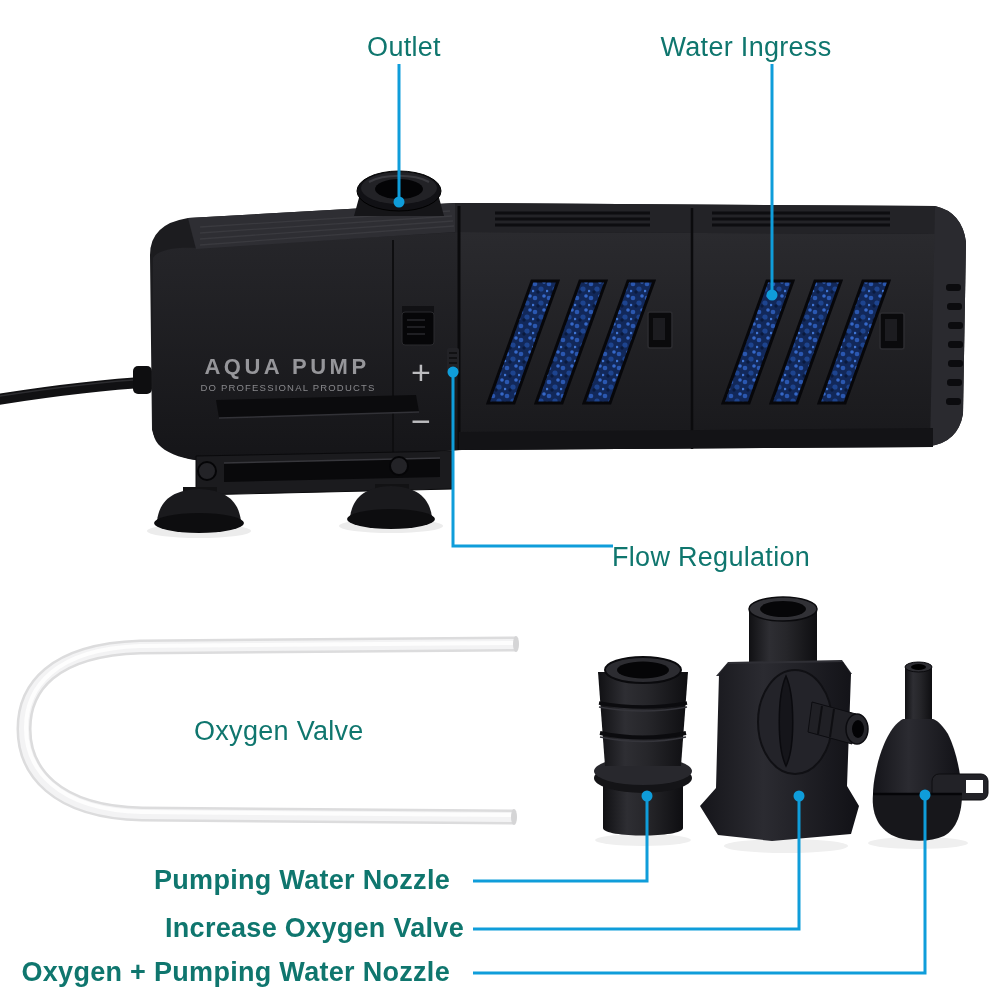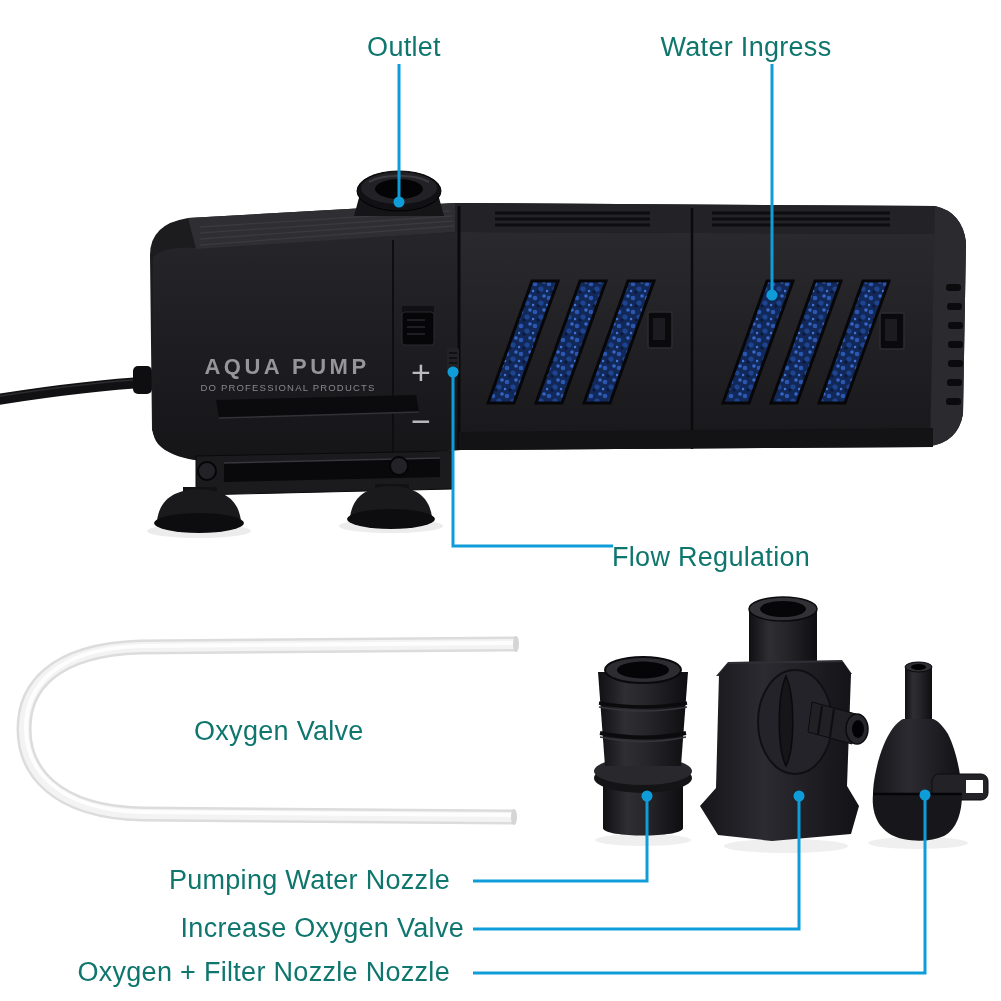--- a/index.html
+++ b/index.html
@@ -1,21 +1,21 @@
 <!DOCTYPE html>
 <html><head>
 <meta charset="utf-8">
 <style>
   html,body{margin:0;padding:0;background:#fff;}
   .stage{position:relative;width:1001px;height:1001px;background:#fff;overflow:hidden;
          font-family:"Liberation Sans",sans-serif;}
   .scene{position:absolute;left:0;top:0;width:1001px;height:1001px;}
   .label{position:absolute;font-size:27px;color:#0f766e;letter-spacing:.3px;white-space:nowrap;line-height:1.2;}
   .label.center{transform:translateX(-50%);}
-  .label.right{text-align:right;}
+  .label.right{text-align:right;font-weight:bold;}
   .svg-brand{font-family:"Liberation Sans",sans-serif;font-weight:bold;letter-spacing:3.5px;}
   .svg-brand-sub{font-family:"Liberation Sans",sans-serif;letter-spacing:1.2px;}
   .svg-sign{font-family:"Liberation Sans",sans-serif;}
 </style>
 </head>
 <body>
 
 <div class="stage">
 
 <svg class="scene" viewBox="0 0 1001 1001">
@@ -231,15 +231,15 @@
     <circle cx="925" cy="795" r="5.5" fill="#0f9dda" stroke="none"></circle>
   </g>
 </svg>
 
 <div class="label center" style="left:404px; top:31px;">Outlet</div>
 <div class="label center" style="left:746px; top:31px;">Water Ingress</div>
 <div class="label" style="left:612px; top:531px;margin-top:10px;">Flow Regulation</div>
 <div class="label" style="left:194px; top:715px;">Oxygen Valve</div>
 <div class="label right" style="right:551px; top:864px;">Pumping Water Nozzle</div>
 <div class="label right" style="right:537px; top:912px;">Increase Oxygen Valve</div>
-<div class="label right" style="right:551px; top:956px;">Oxygen + Filter Nozzle Nozzle</div>
+<div class="label right" style="right:551px; top:956px;">Oxygen + Pumping Water Nozzle</div>
 
 </div>
 
 </body></html>

